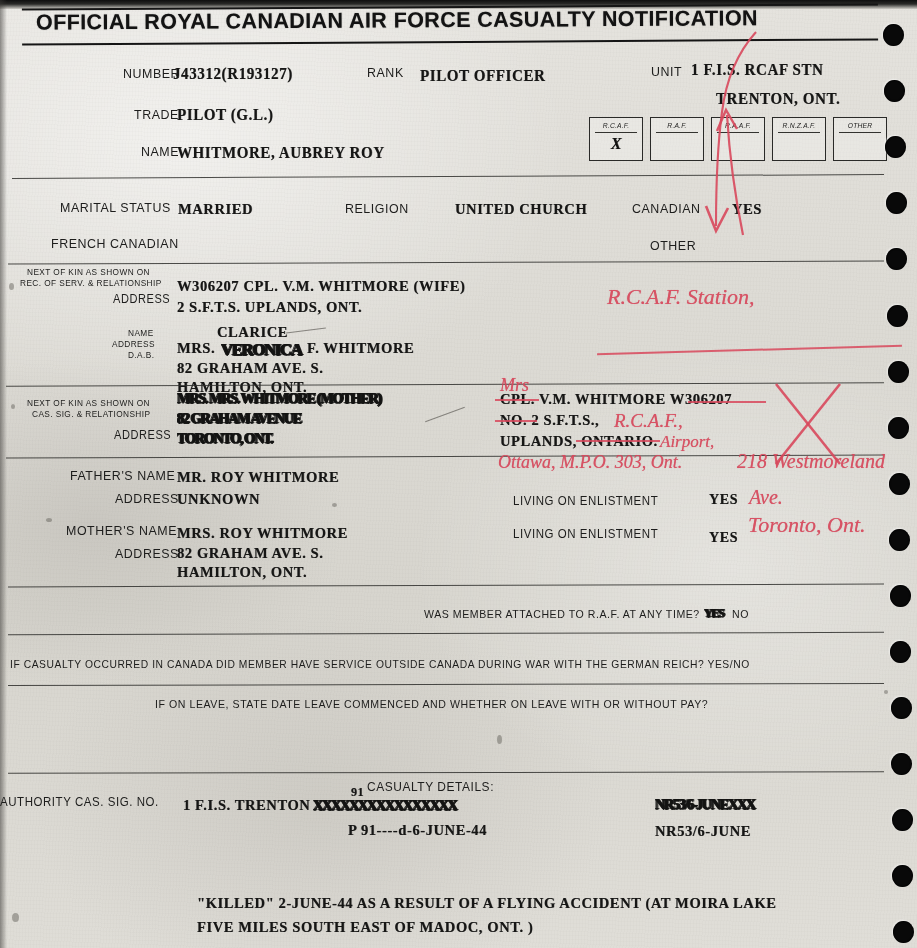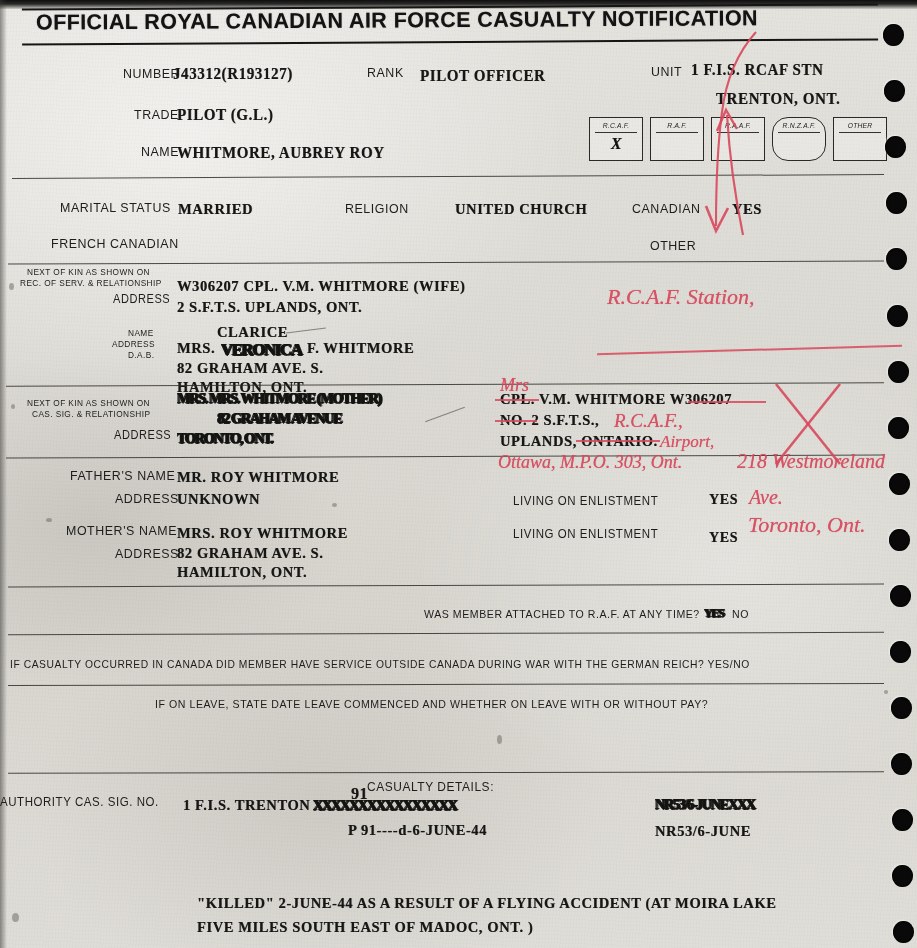--- a/index.html
+++ b/index.html
@@ -208,21 +208,21 @@
     <div class="svcbox" style="left:650px; top:117px;">
       <div class="cap">R.A.F.</div>
       <div class="capline"></div>
       <div class="mark"></div>
     </div>
     <div class="svcbox" style="left:711px; top:117px;">
       <div class="cap">R.A.A.F.</div>
       <div class="capline"></div>
       <div class="mark"></div>
     </div>
-    <div class="svcbox" style="left:772px; top:117px;border-radius:16px;">
+    <div class="svcbox" style="left:772px; top:117px;">
       <div class="cap">R.N.Z.A.F.</div>
       <div class="capline"></div>
       <div class="mark"></div>
     </div>
     <div class="svcbox" style="left:833px; top:117px;">
       <div class="cap">OTHER</div>
       <div class="capline"></div>
       <div class="mark"></div>
     </div>
   </div>
@@ -263,21 +263,21 @@
   <div class="tw" style="left:177px; top:360px; font-size:14.5px;">82 GRAHAM AVE. S.</div>
   <div class="tw" style="left:177px; top:379px; font-size:14.5px;">HAMILTON, ONT.</div>
 
   <div class="rule" style="left:6px; top:384px; width:878px; transform:rotate(-0.22deg);"></div>
 
   <div class="lbl lbl-sm" style="left:27px; top:398px;">NEXT OF KIN AS SHOWN ON</div>
   <div class="lbl lbl-sm" style="left:32px; top:409px;">CAS. SIG. &amp; RELATIONSHIP</div>
   <div class="lbl" style="left:114px; top:428px; font-size:12px;">ADDRESS</div>
 
   <div class="obl" style="left:177px; top:390px; font-size:14.5px; width:245px;">MRS. MRS. WHITMORE (MOTHER)</div>
-  <div class="obl" style="left:177px; top:410px; font-size:14.5px; width:205px;text-align:center;">82 GRAHAM AVENUE</div>
+  <div class="obl" style="left:177px; top:410px; font-size:14.5px; width:205px;">82 GRAHAM AVENUE</div>
   <div class="obl" style="left:177px; top:430px; font-size:14.5px; width:135px;">TORONTO, ONT.</div>
   <div class="pencil" style="left:424px; top:414px; width:42px; transform:rotate(-20deg);"></div>
 
   <div class="tw" style="left:500px; top:391px; font-size:14.5px;">CPL. V.M. WHITMORE   W306207</div>
   <div class="tw" style="left:500px; top:412px; font-size:14.5px;">NO. 2 S.F.T.S.,</div>
   <div class="tw" style="left:500px; top:433px; font-size:14.5px;">UPLANDS, ONTARIO.</div>
 
   <div class="rule" style="left:6px; top:456px; width:878px; transform:rotate(-0.2deg);"></div>
 
   <div class="lbl" style="left:70px; top:468px; font-size:13.5px;">FATHER'S NAME</div>
@@ -308,21 +308,21 @@
   <div class="rule" style="left:8px; top:684px; width:876px; transform:rotate(-0.12deg);"></div>
 
   <div class="lbl" style="left:155px; top:698px; font-size:11.5px;">IF ON LEAVE, STATE DATE LEAVE COMMENCED AND WHETHER ON LEAVE WITH OR WITHOUT PAY?</div>
 
   <div class="rule" style="left:8px; top:772px; width:876px; transform:rotate(-0.1deg);"></div>
 
   <div class="lbl" style="left:367px; top:779px; font-size:13px;">CASUALTY DETAILS:</div>
 
   <div class="lbl" style="left:0px; top:795px; font-size:12.5px;">AUTHORITY CAS. SIG. NO.</div>
   <div class="tw" style="left:183px; top:797px; font-size:14.5px;">1 F.I.S. TRENTON</div>
-  <div class="tw" style="left:351px; top:785px; font-size:16px;">91</div>
+  <div class="tw" style="left:351px; top:785px; font-size:12px;">91</div>
   <div class="obl" style="left:313px; top:797px; font-size:14.5px; width:238px;">XXXXXXXXXXXXXXXX</div>
   <div class="tw" style="left:348px; top:822px; font-size:14.5px;">P 91----d-6-JUNE-44</div>
 
   <div class="obl" style="left:655px; top:796px; font-size:14.5px; width:148px;">NR53/6-JUNEXXX</div>
   <div class="tw" style="left:655px; top:823px; font-size:14.5px;">NR53/6-JUNE</div>
 
   <div class="tw" style="left:197px; top:895px; font-size:14.5px;">"KILLED" 2-JUNE-44 AS A RESULT OF A FLYING ACCIDENT (AT MOIRA LAKE</div>
   <div class="tw" style="left:197px; top:919px; font-size:14.5px;">FIVE MILES SOUTH EAST OF MADOC, ONT. )</div>
 
   <svg class="inksvg" style="left:660px; top:30px; width:200px; height:230px;">

